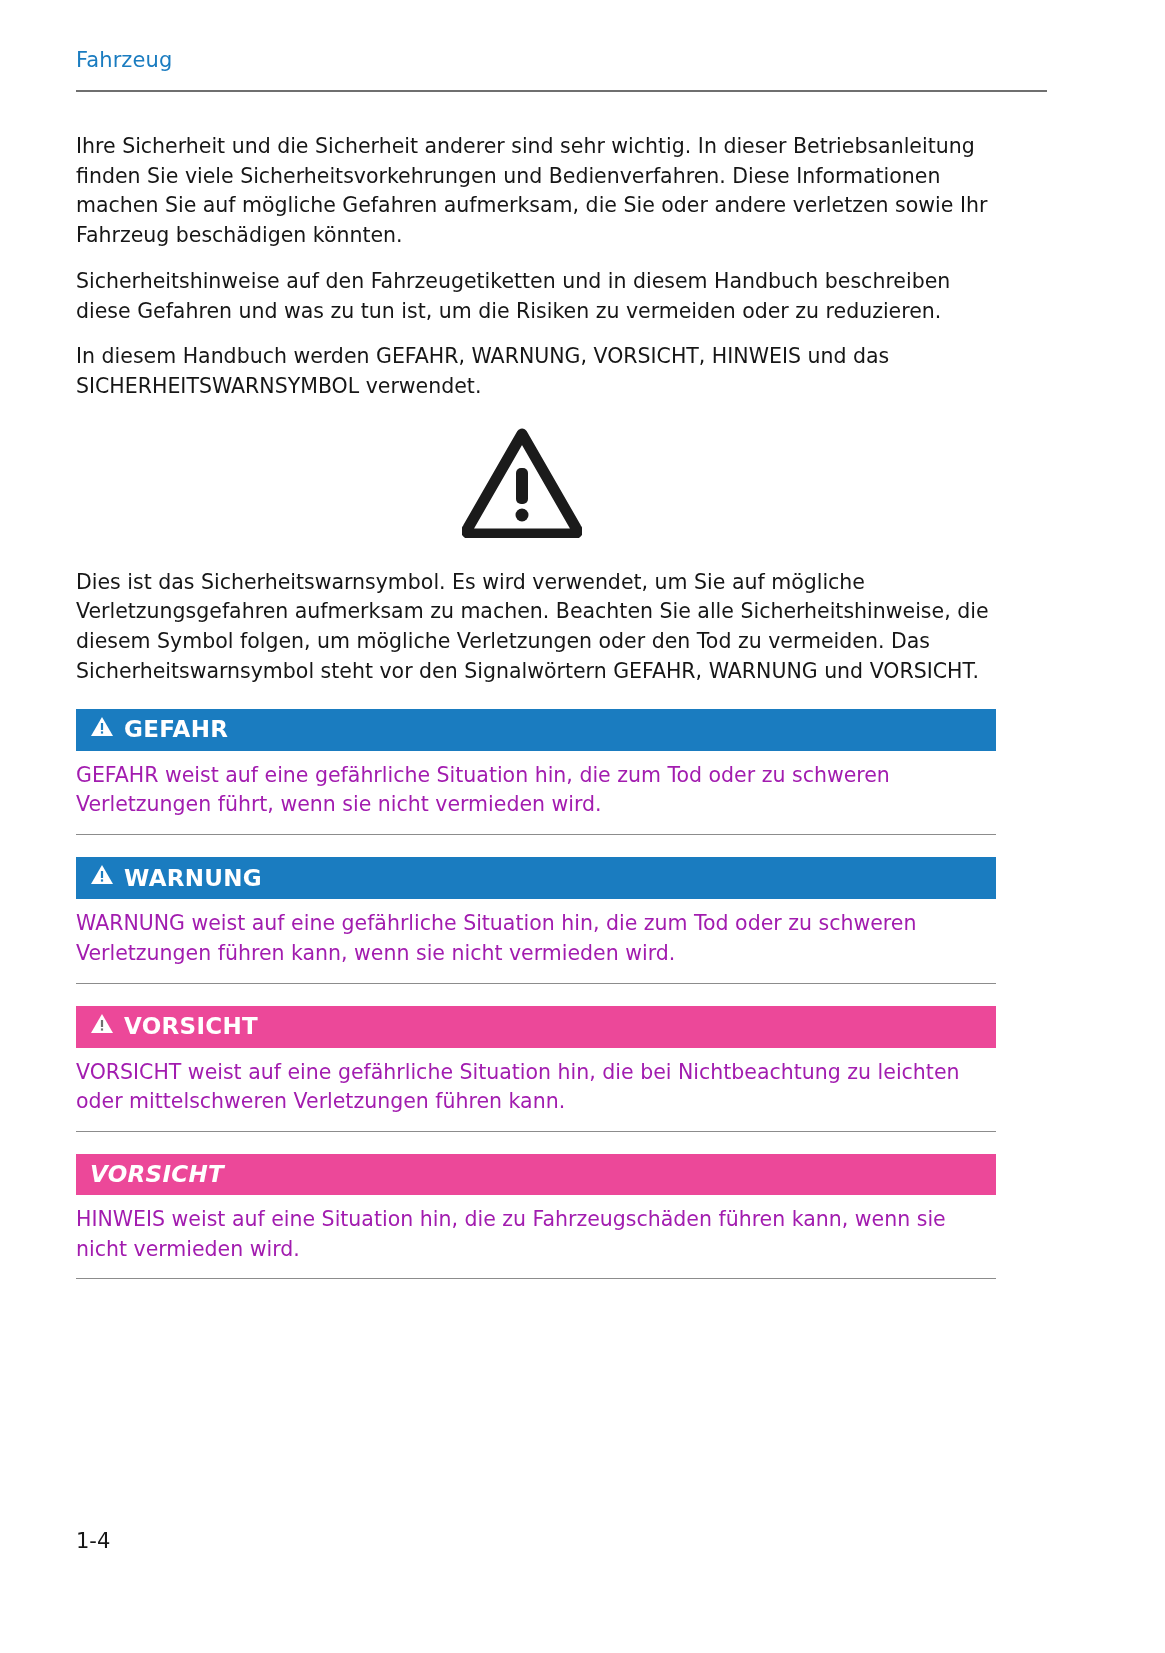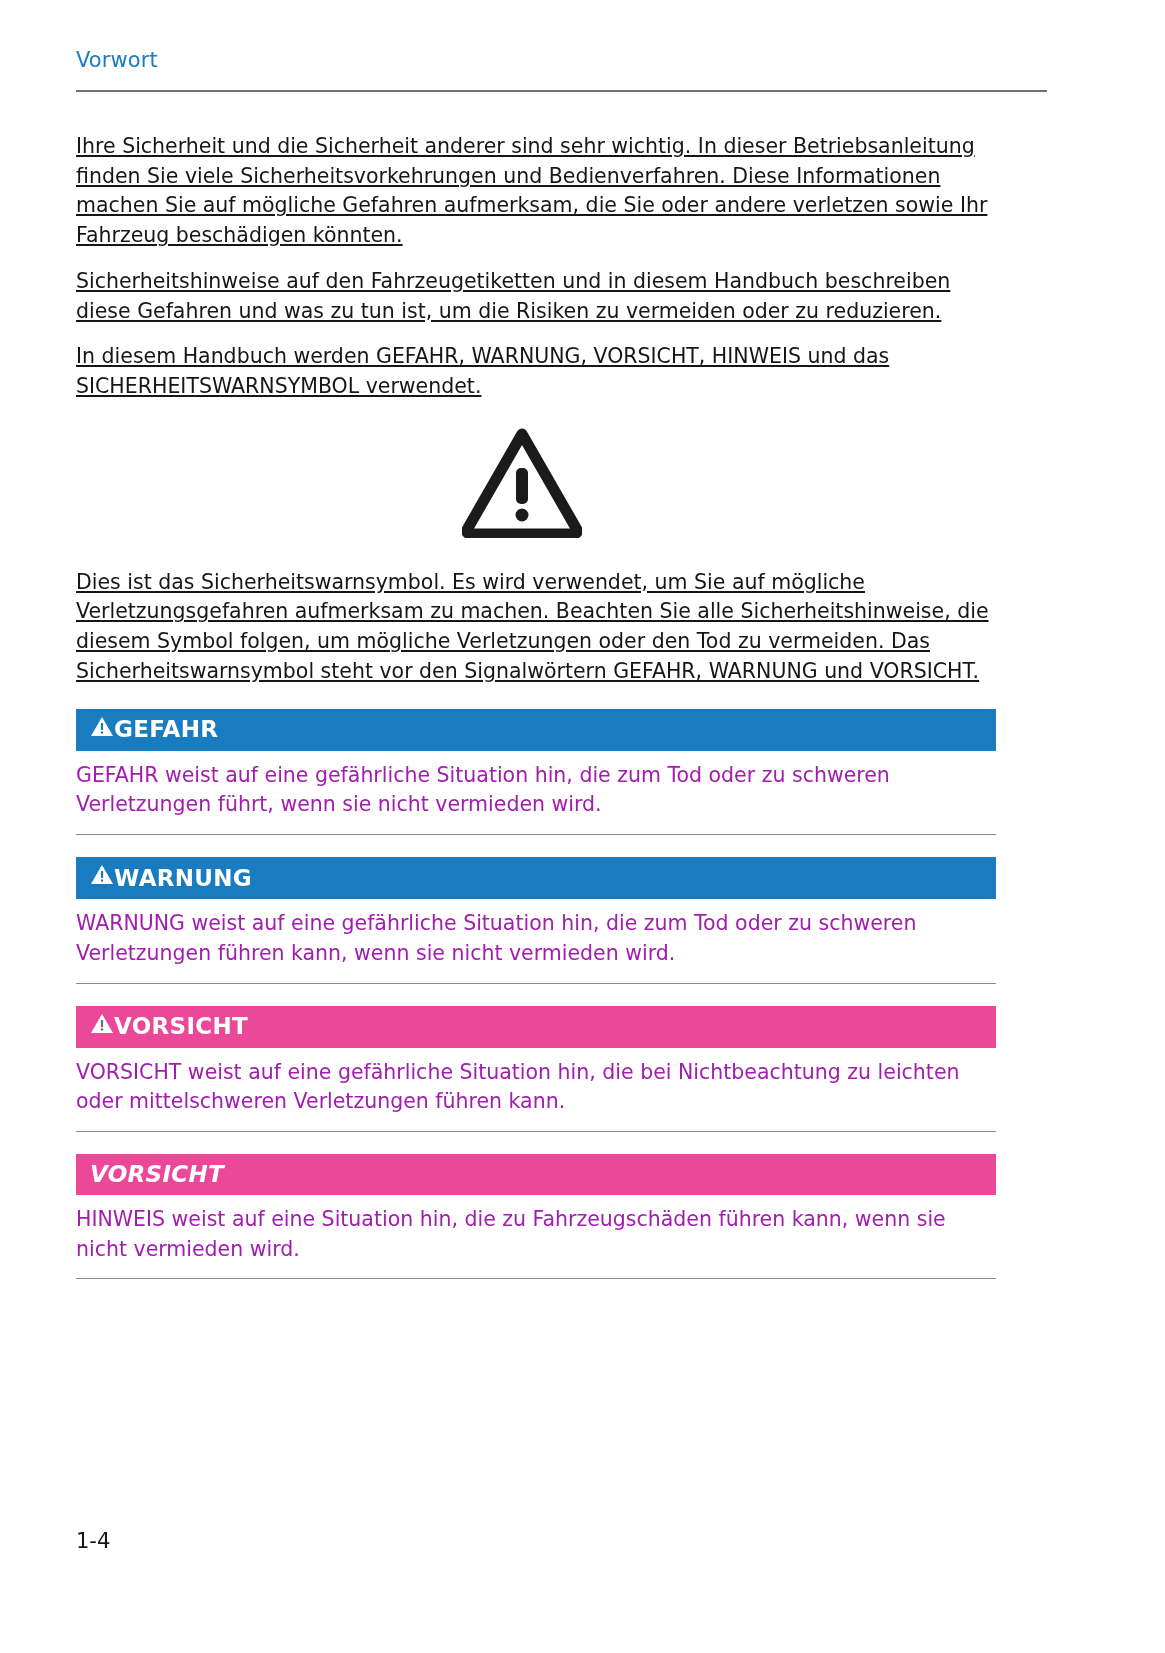--- a/index.html
+++ b/index.html
@@ -50,21 +50,20 @@
     margin: 0 0 22px 0;
     letter-spacing: -0.2px;
   }
 
   p.body {
     font-size: 20.5px;
     line-height: 1.45;
     margin: 0 0 16px 0;
     color: #161616;
     max-width: 918px;
-    text-decoration: underline;
   }
   p.body.last { margin-bottom: 0; }
 
   
   .symbol-wrap {
     display: flex;
     justify-content: center;
     align-items: center;
     margin: 24px 0 30px 0;
     padding-right: 80px;
@@ -72,20 +71,21 @@
   .symbol-wrap svg { display: block; }
 
   
   .admon {
     margin-top: 22px;
     max-width: 920px;
   }
   .admon-bar {
     display: flex;
     align-items: center;
+    gap: 10px;
     padding: 7px 14px 8px 14px;
     color: #ffffff;
     font-size: 23px;
     font-weight: bold;
     letter-spacing: 0.3px;
   }
   .admon-bar.blue { background: #1a7cc0; }
   .admon-bar.gray { background: #ec4899; }
   .admon-bar .label-italic {
     font-style: italic;
@@ -110,21 +110,21 @@
     bottom: 100px;
     font-size: 21px;
     color: #161616;
   }
 </style>
 </head>
 <body>
 
 <div class="page">
 
-  <div class="running-header">Vorwort</div>
+  <div class="running-header">Fahrzeug</div>
   <div class="header-rule"></div>
 
   <div class="col">
 
 
     <p class="body">Ihre Sicherheit und die Sicherheit anderer sind sehr wichtig. In dieser Betriebsanleitung finden Sie viele Sicherheitsvorkehrungen und Bedienverfahren. Diese Informationen machen Sie auf mögliche Gefahren aufmerksam, die Sie oder andere verletzen sowie Ihr Fahrzeug beschädigen könnten.</p>
     <p class="body">Sicherheitshinweise auf den Fahrzeugetiketten und in diesem Handbuch beschreiben diese Gefahren und was zu tun ist, um die Risiken zu vermeiden oder zu reduzieren.</p>
     <p class="body last">In diesem Handbuch werden GEFAHR, WARNUNG, VORSICHT, HINWEIS und das SICHERHEITSWARNSYMBOL verwendet.</p>
 
     <div class="symbol-wrap">

